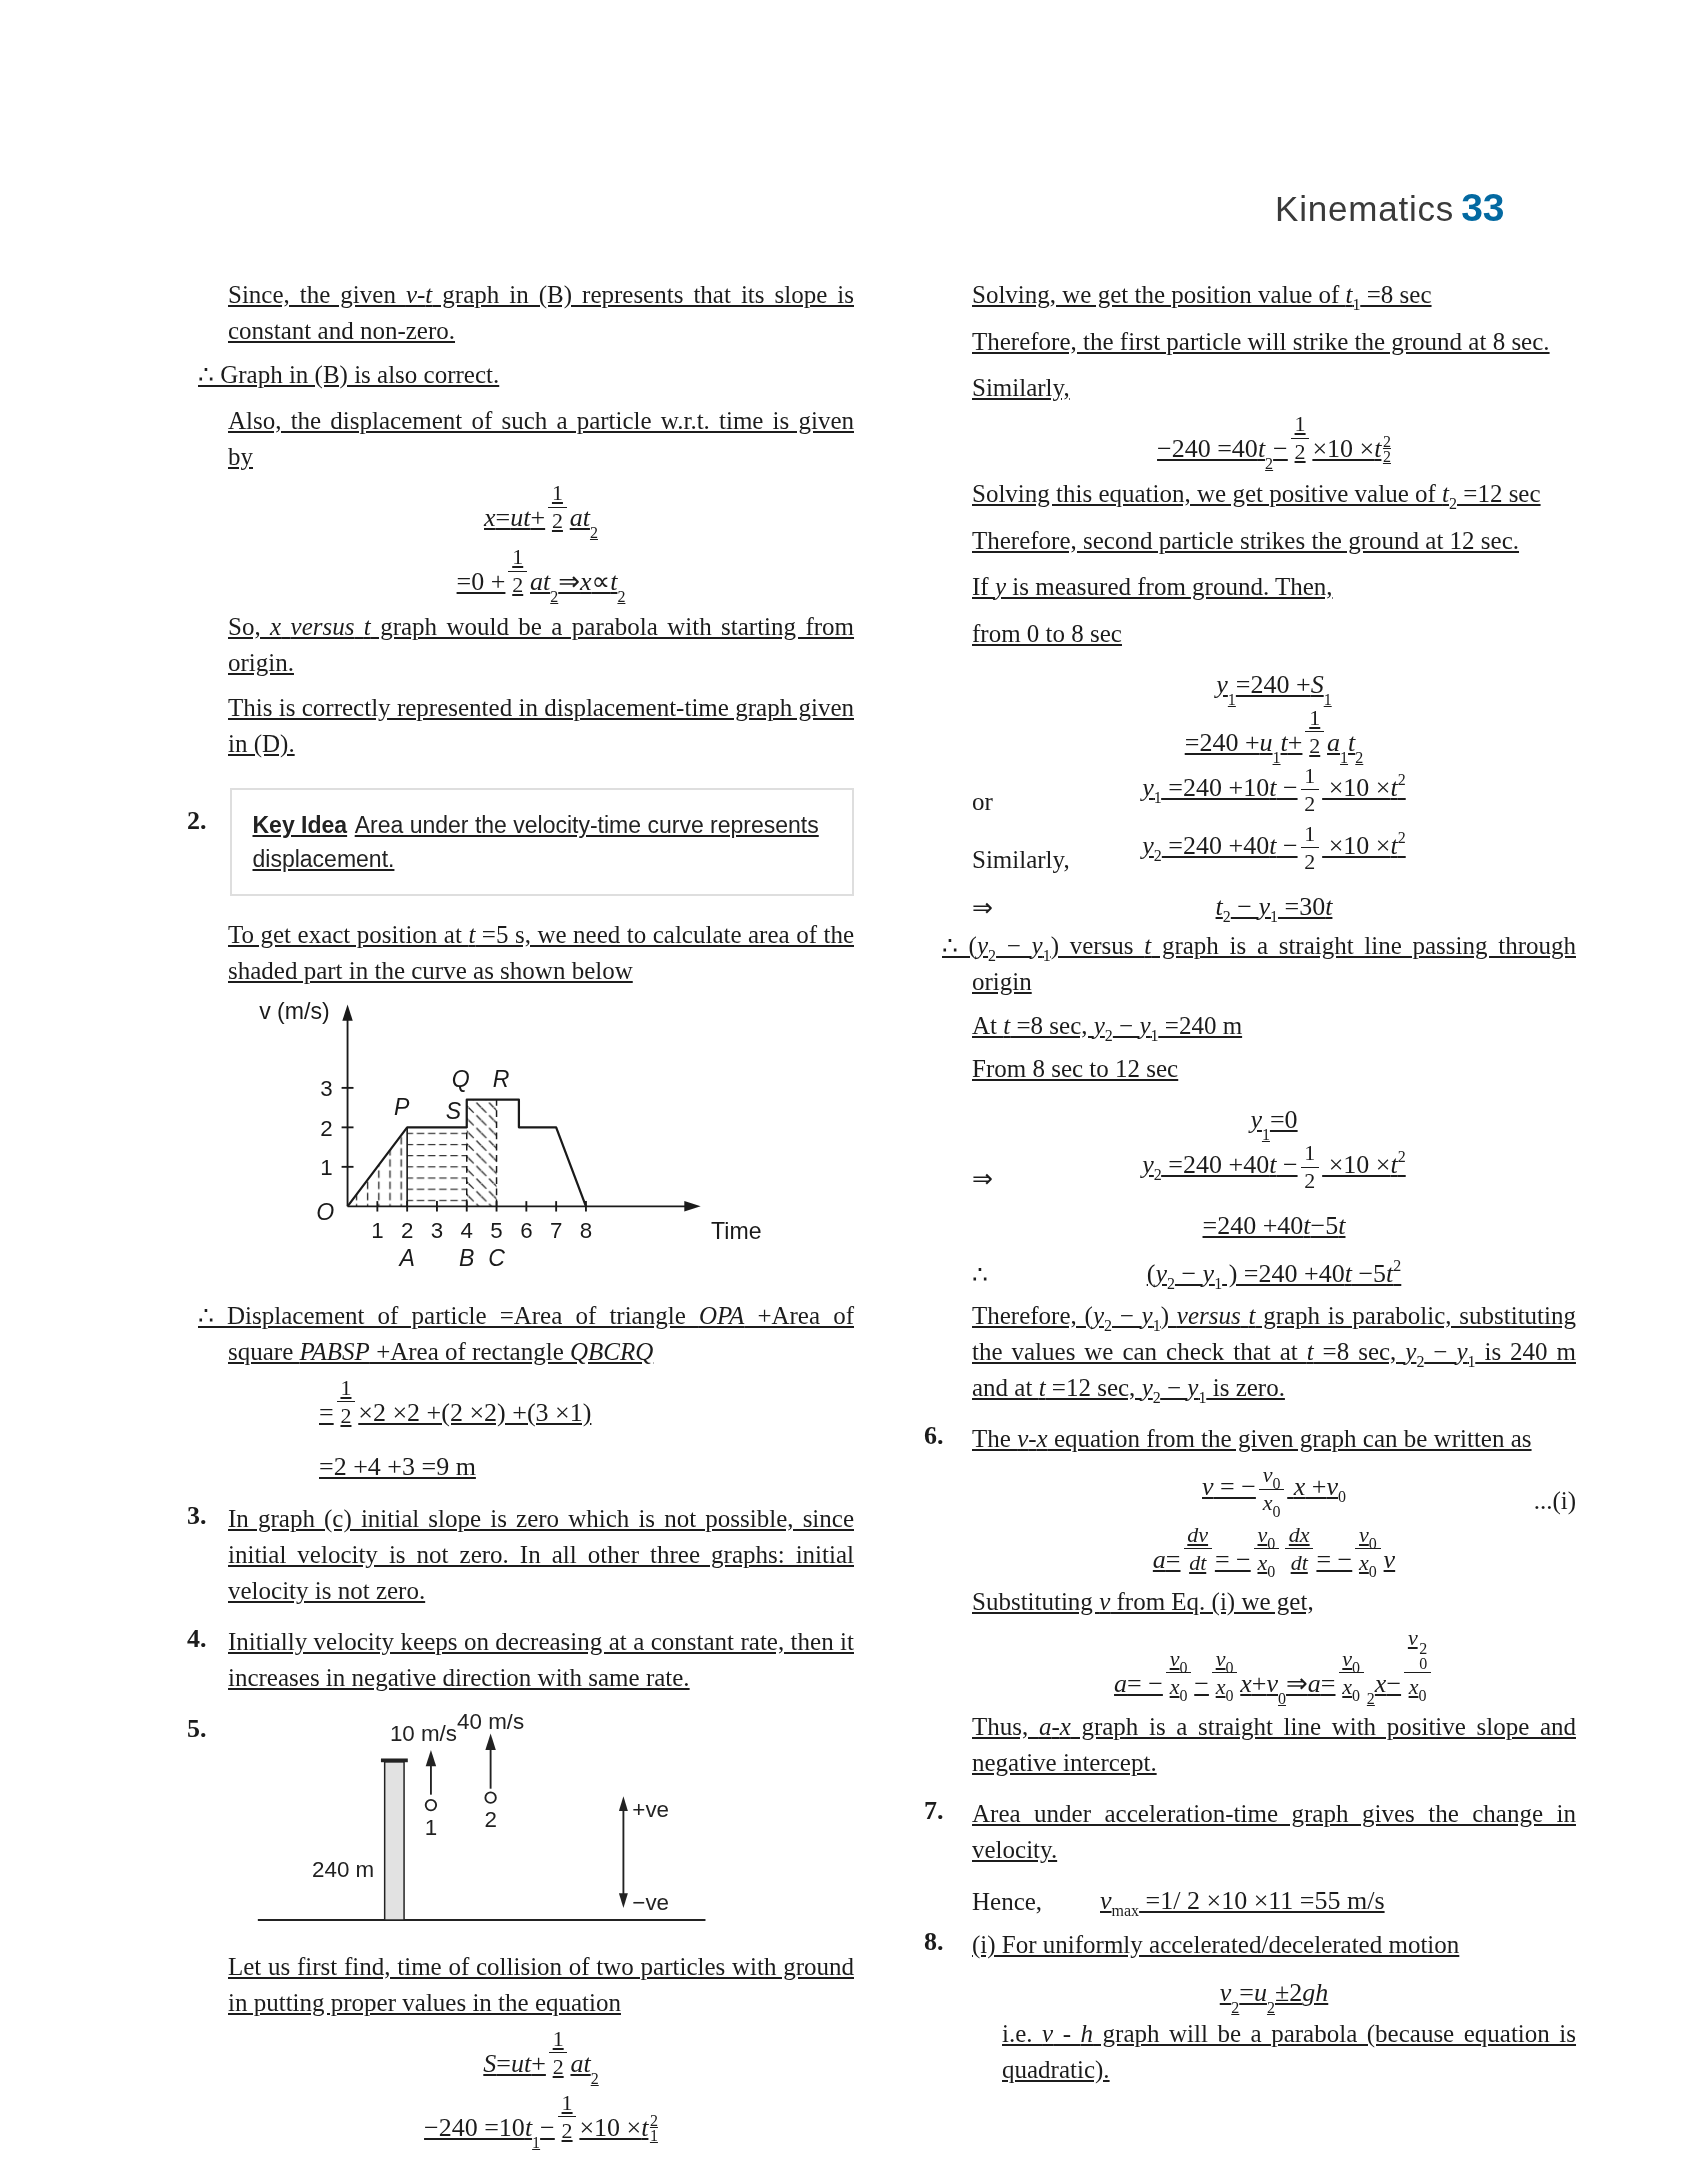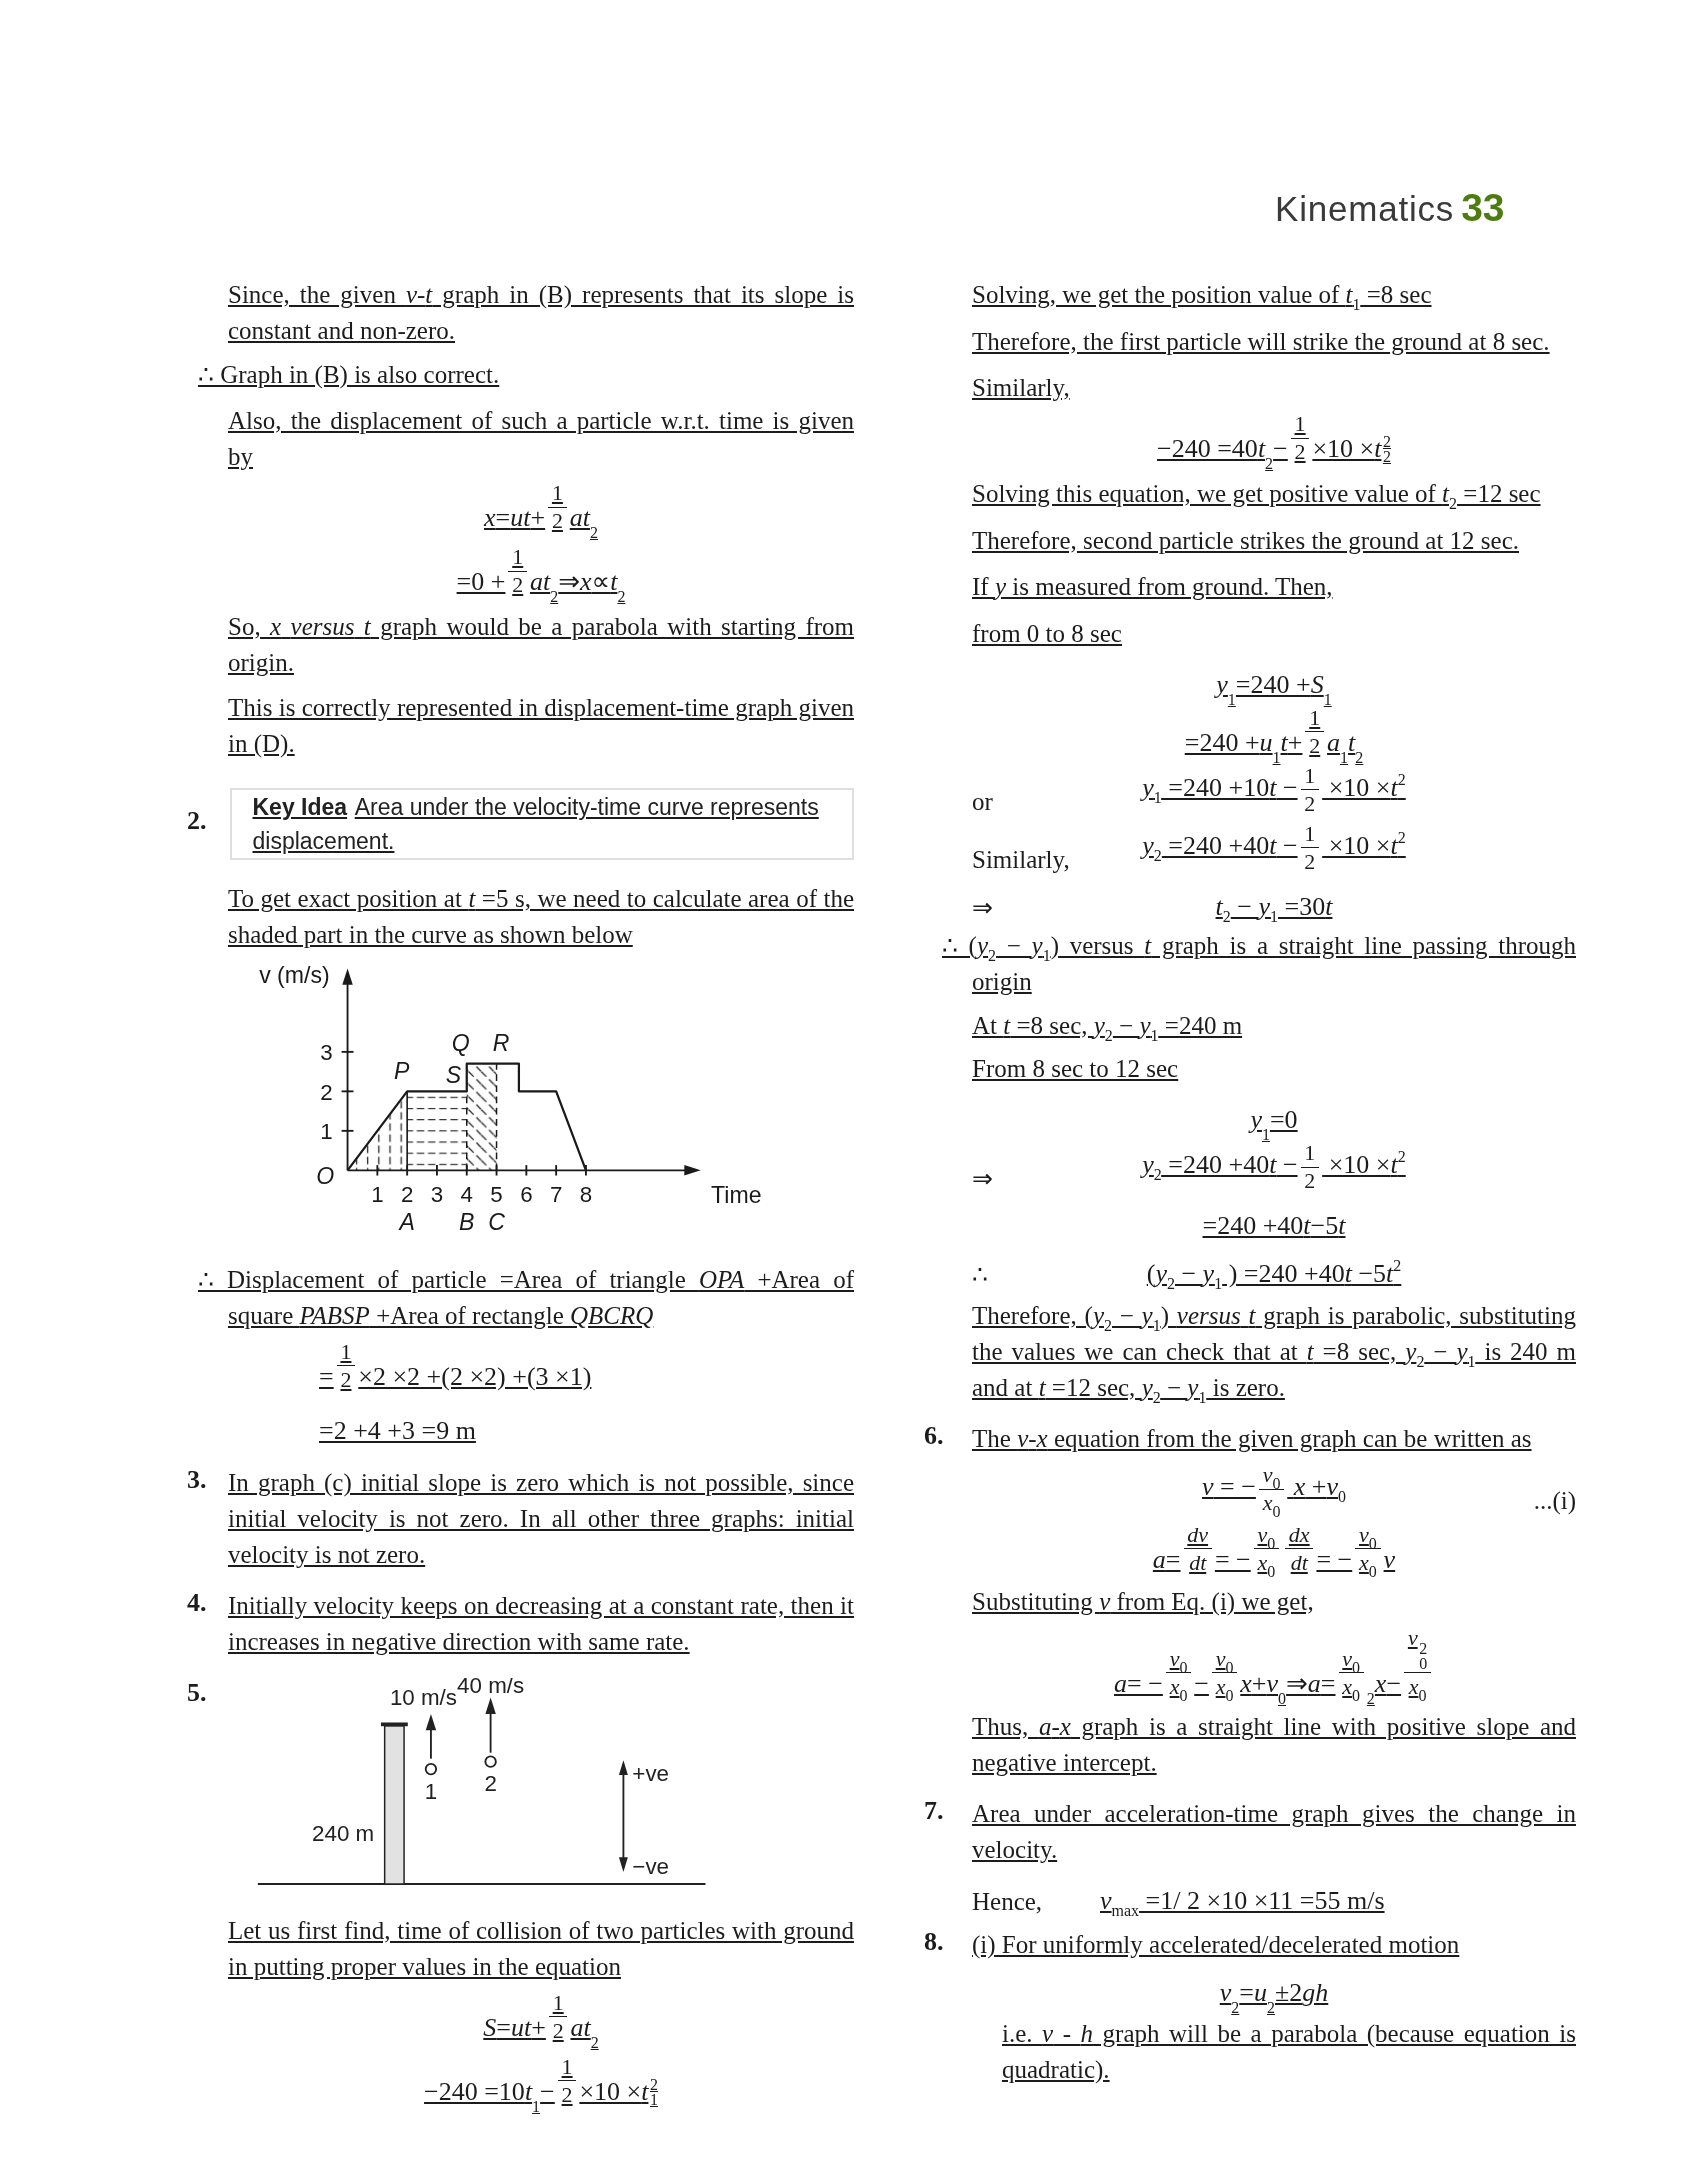--- a/index.html
+++ b/index.html
@@ -3,21 +3,21 @@
 <meta charset="utf-8">
 <style>
   html,body{margin:0;padding:0;background:#f4f4f4;}
   .page{position:relative;width:1700px;height:2172px;background:#ffffff;
         font-family:"Liberation Serif",serif;color:#1c1c1c;overflow:hidden;}
 
   
   .header{position:absolute;top:186px;left:1275px;display:flex;align-items:baseline;gap:7px;
           font-family:"Liberation Sans",sans-serif;}
   .chapter{font-size:35px;color:#3a3a3a;letter-spacing:0.8px;}
-  .pageno{font-size:39px;font-weight:700;color:#4d7c0f;}
+  .pageno{font-size:39px;font-weight:700;color:#0369a1;}
 
   
   .col{position:absolute;top:277px;text-decoration:underline;}
   .col-left{left:228px;width:626px;}
   .col-right{left:972px;width:604px;}
 
   .para{font-size:25px;line-height:36px;text-align:justify;margin:0 0 12px;}
   .hang{text-indent:-30px;}
 
   .item{position:relative;margin:0 0 13.6px;}
@@ -39,21 +39,21 @@
   .frac > .num{display:block;padding:0 3.8px 1.5px;border-bottom:1.9px solid #1c1c1c;
                font-size:22px;line-height:24px;}
   .frac > .den{display:block;padding:1.5px 3.8px 0;font-size:22px;line-height:24px;}
 
   .ss{display:inline-flex;flex-direction:column;font-size:16px;line-height:15px;
       vertical-align:-9px;text-align:left;margin-left:1.5px;}
   .ss-t{display:block;}
   .ss-b{display:block;}
 
   
-  .key-idea{border:2.3px solid #dedede;padding:0 21px;margin-left:1.5px;
+  .key-idea{border:2.3px solid #dedede;padding:18px 21px;margin-left:1.5px;
             font-family:"Liberation Sans",sans-serif;font-size:23px;line-height:34px;
             color:#222;margin-top:19px;}
   .ki-title{font-weight:700;margin-right:7.6px;}
 
   
   .fig-vt{margin:3px 0 6px 0;}
   svg{display:block;}
   .axis{stroke:#1a1a1a;stroke-width:2.5;fill:none;}
   .curve{stroke:#1a1a1a;stroke-width:3;fill:none;stroke-linejoin:round;}
   .arrowf{fill:#1a1a1a;stroke:none;}

